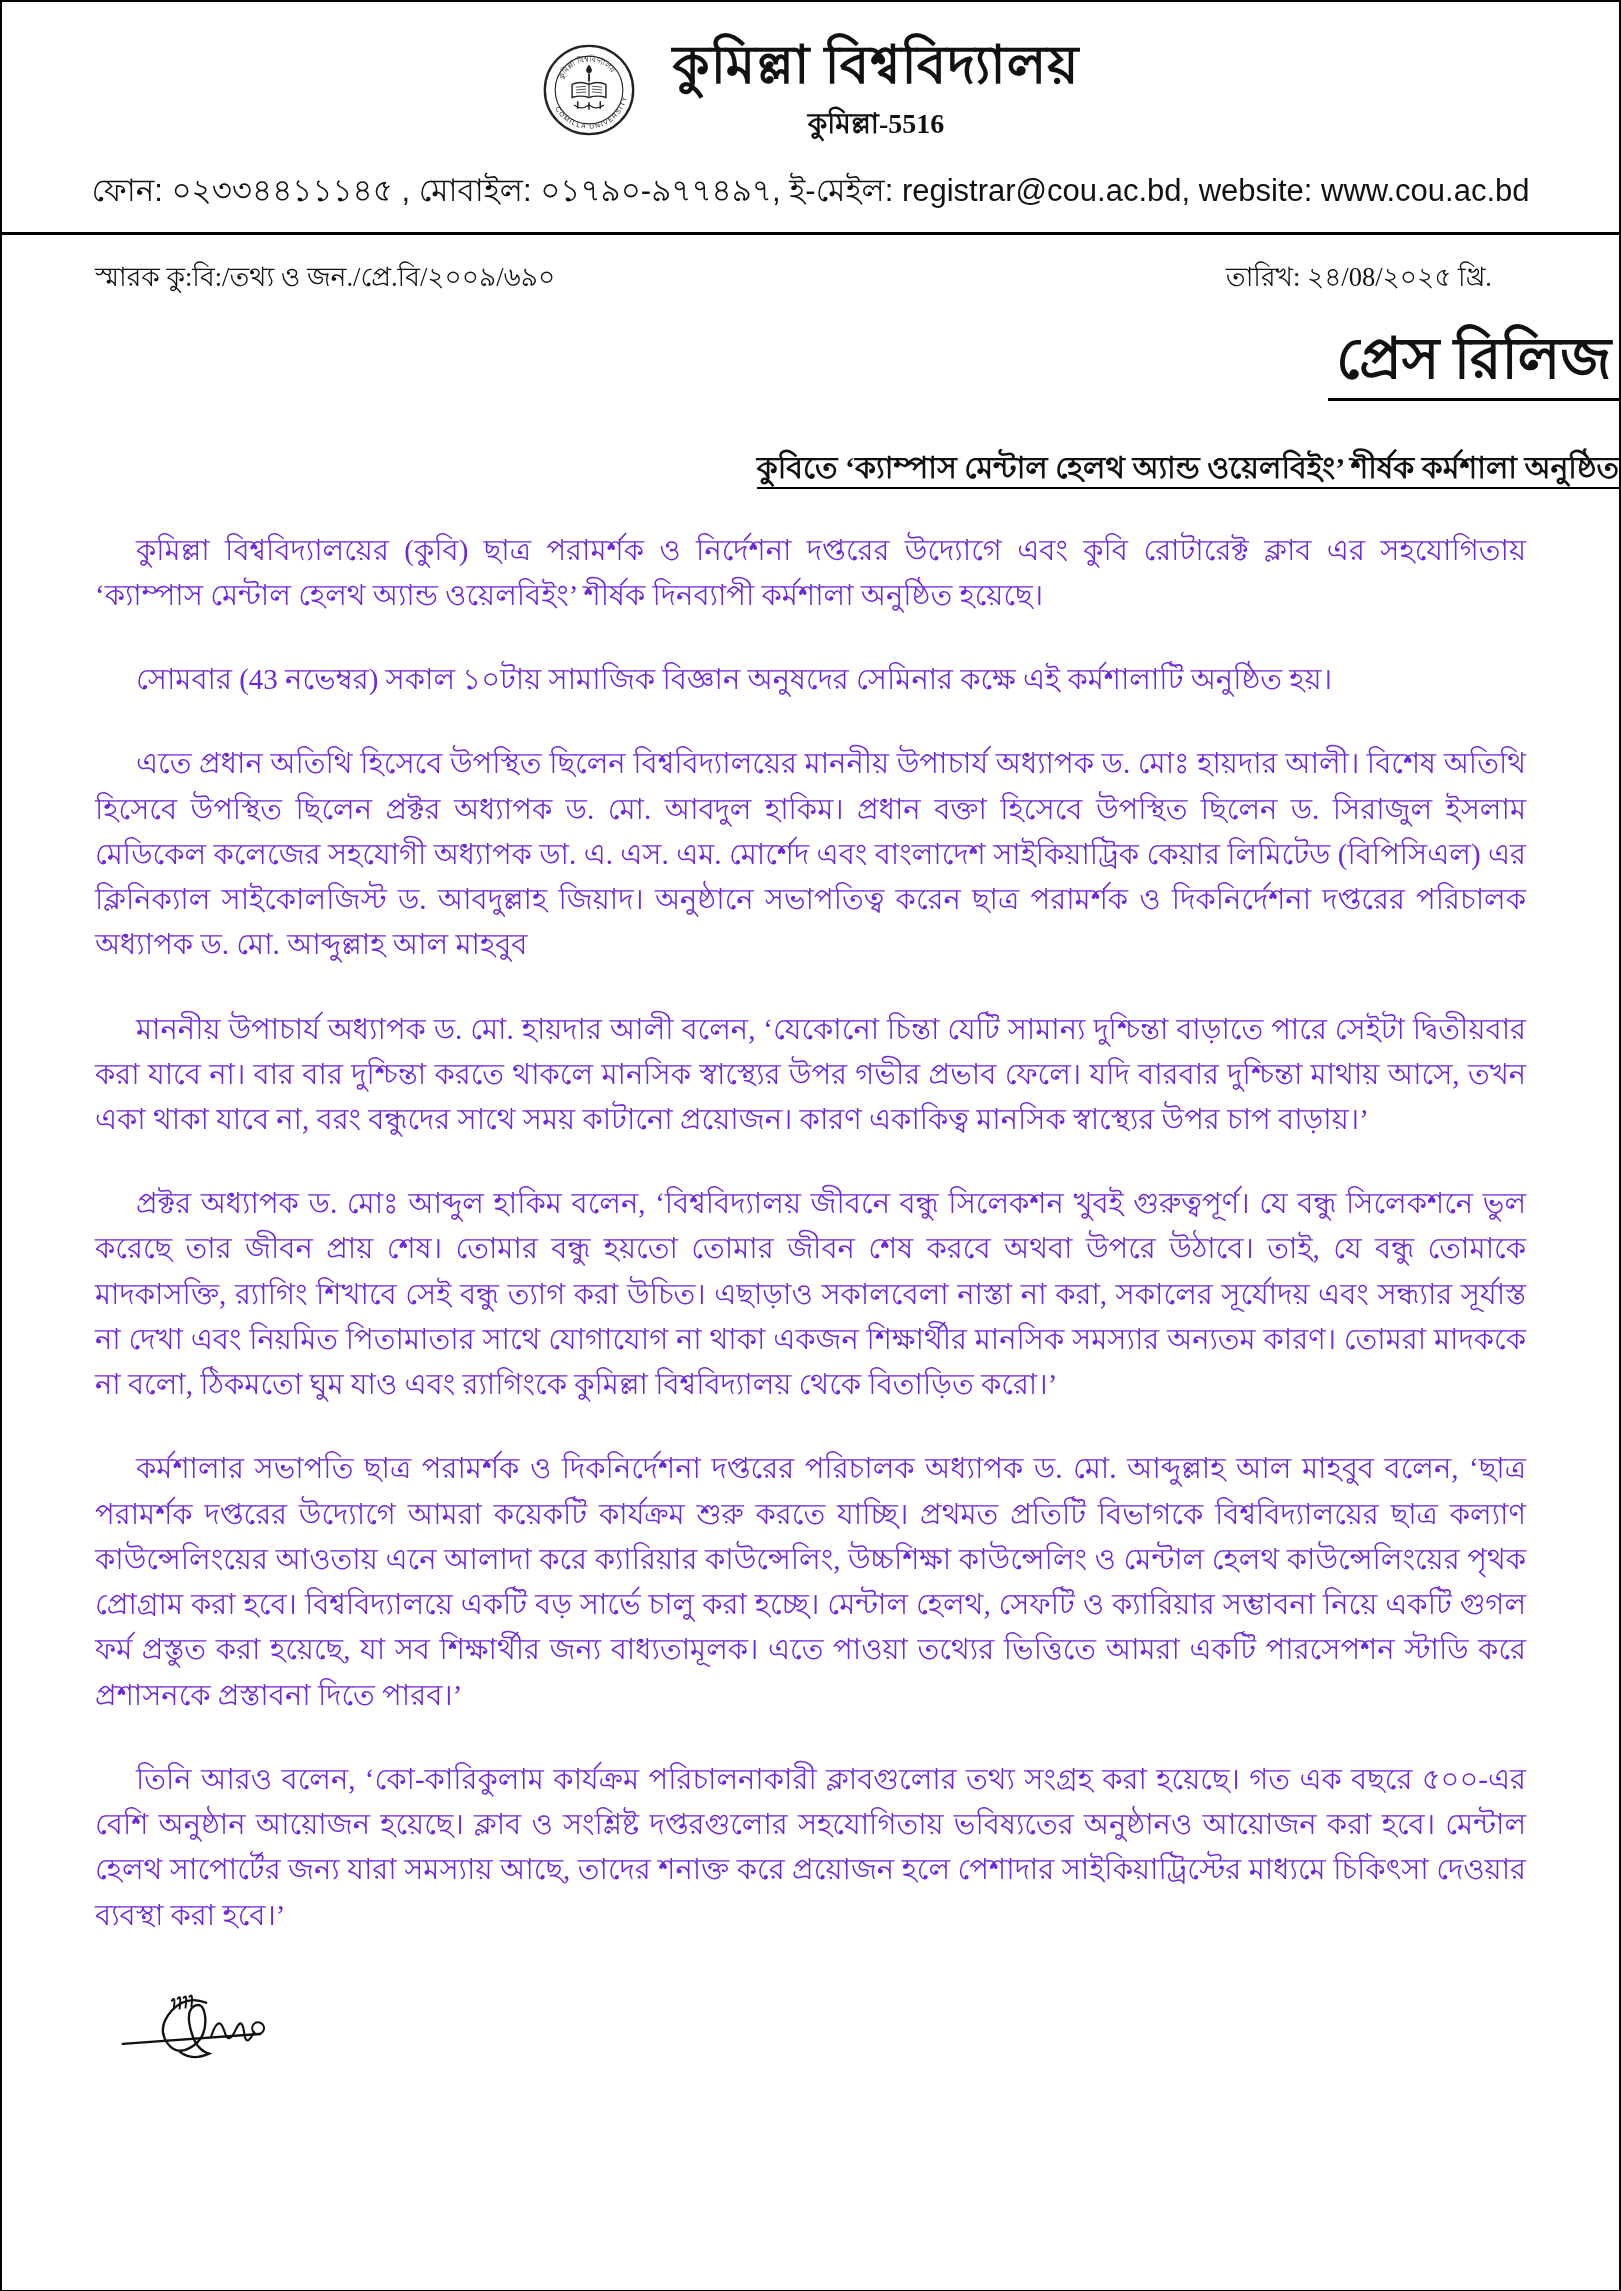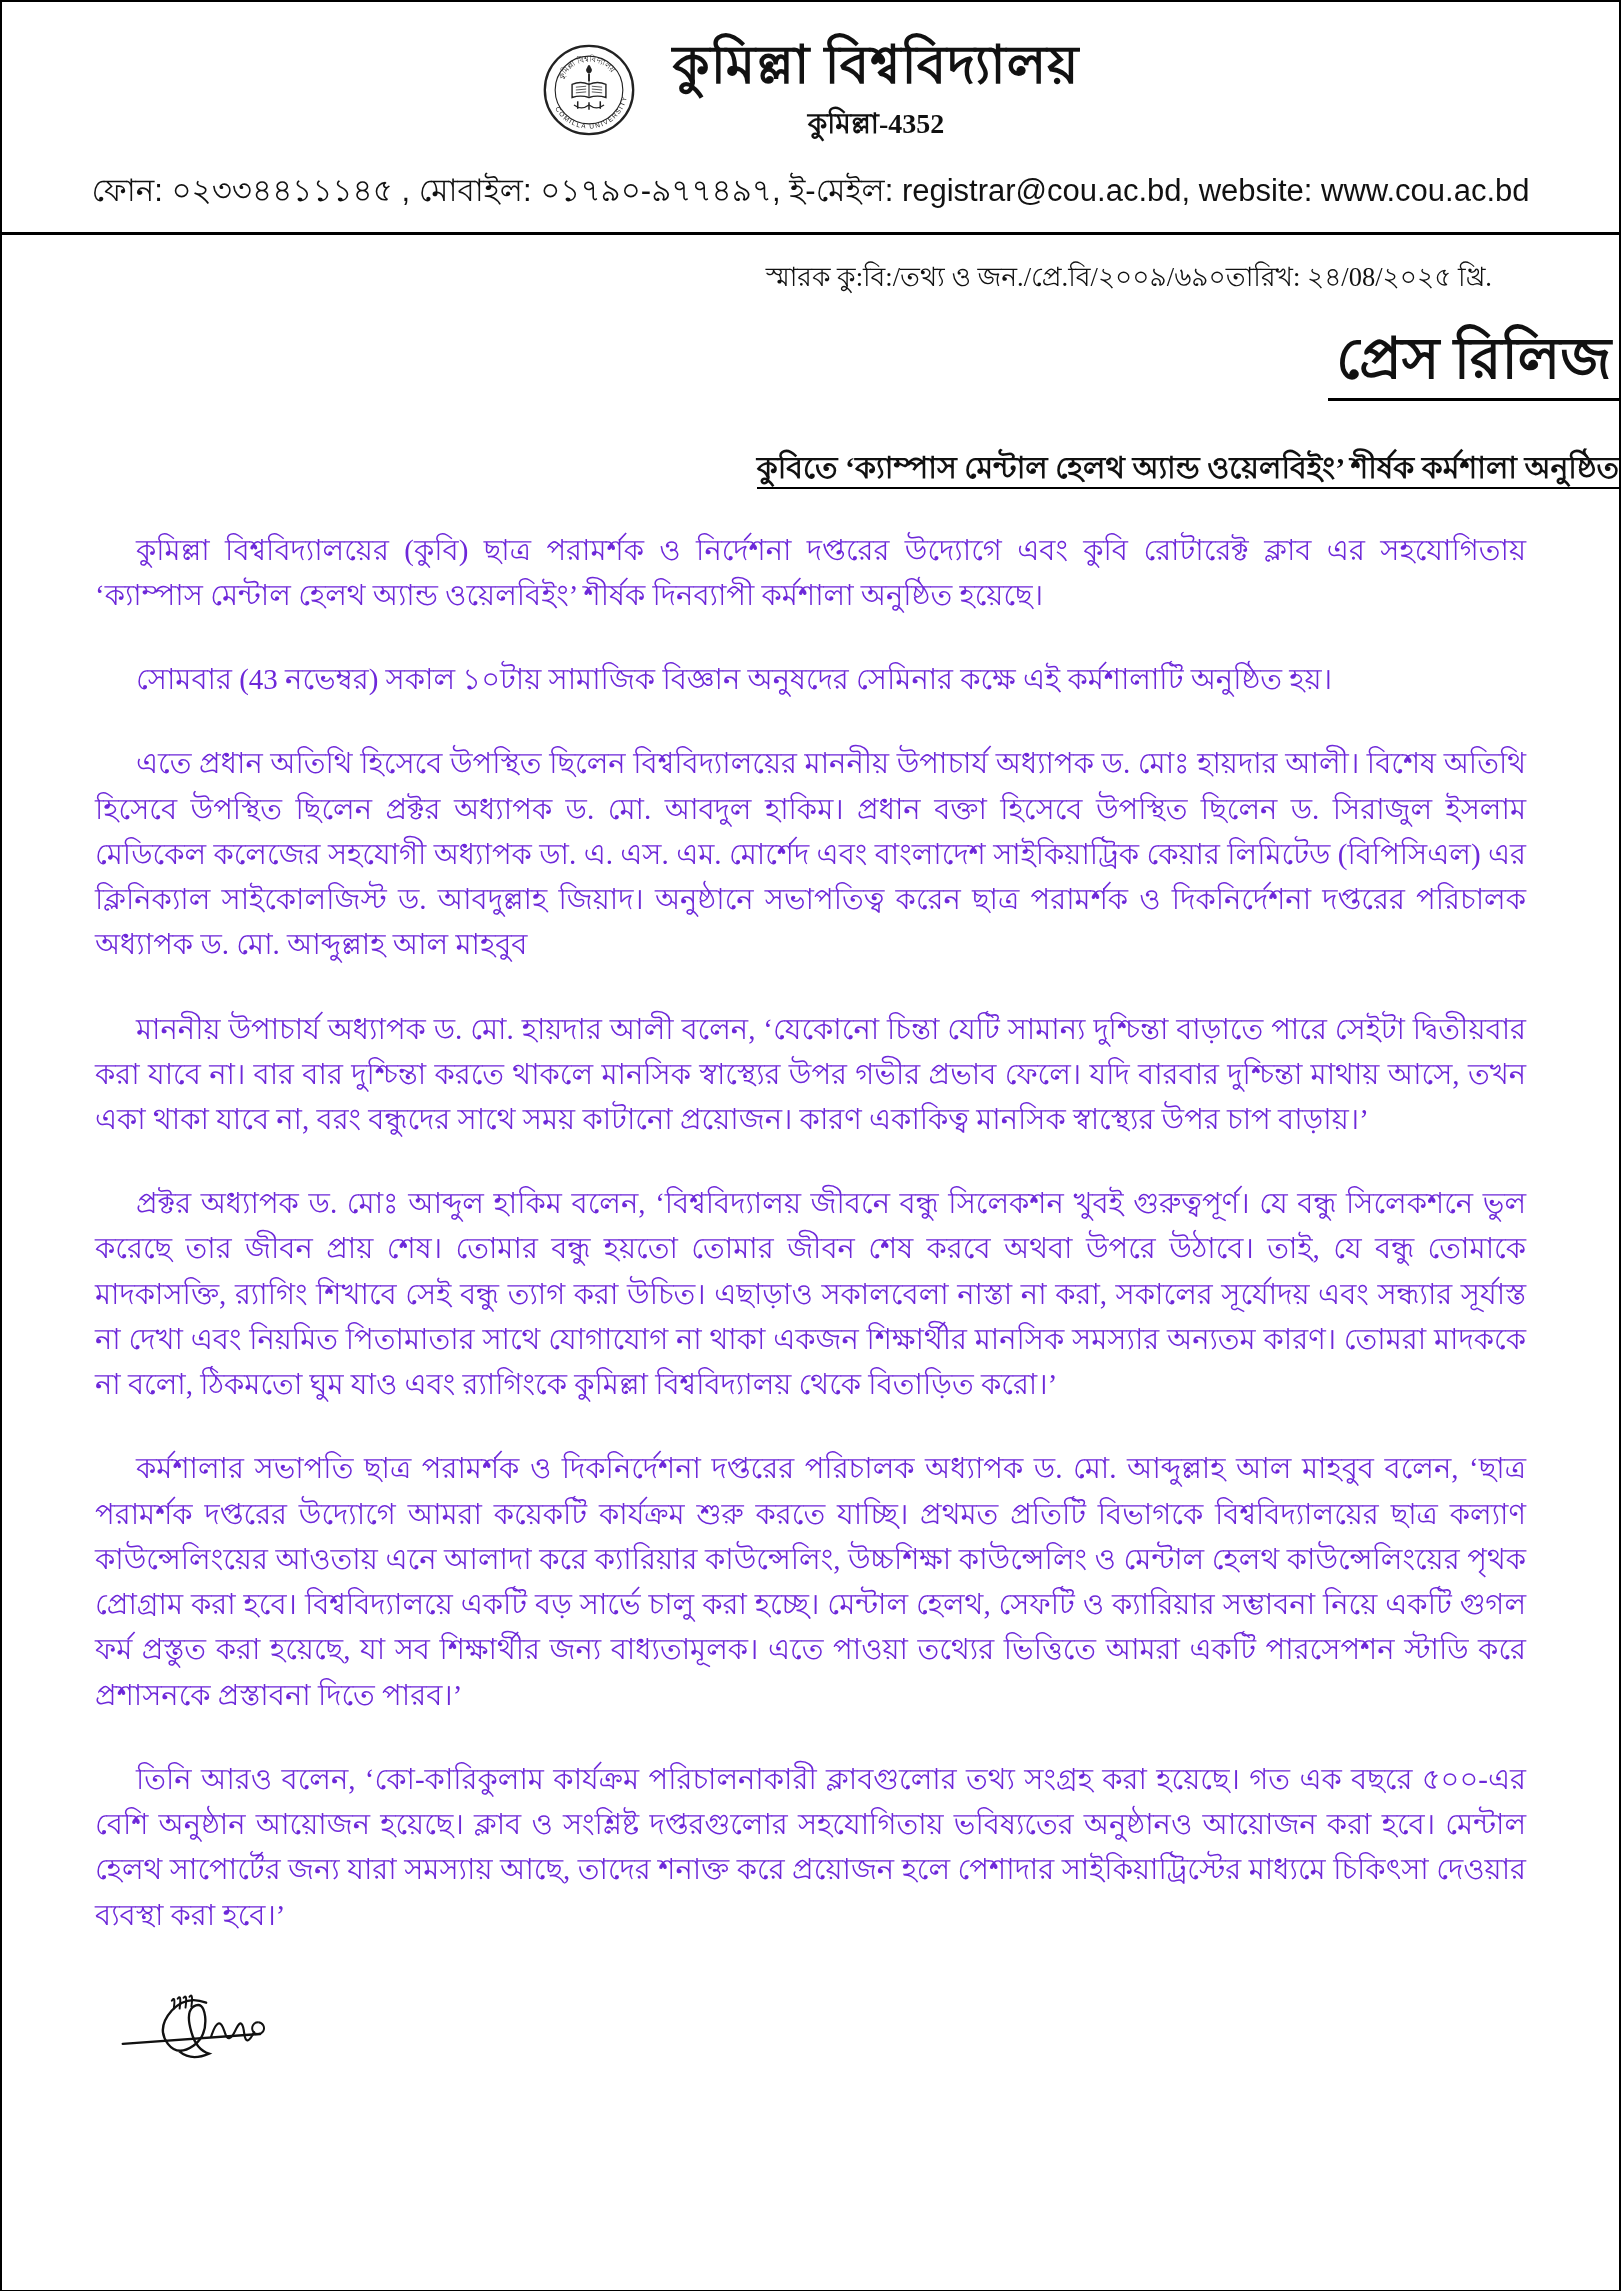--- a/index.html
+++ b/index.html
@@ -22,21 +22,21 @@
     font-size:53px;font-weight:700;line-height:1.15;letter-spacing:1px;
   }
   .uni-loc{font-size:28px;font-weight:600;margin-top:5.9px;}
   .contact-line{
     text-align:center;font-size:31px;margin-top:17.6px;
     font-family:"Liberation Sans","DejaVu Sans",sans-serif;
   }
   .rule{border:none;border-top:3.9px solid #000;margin:13.7px 0 0 0;}
   
   .memo-row{
-    display:flex;justify-content:flex-end;
+    display:flex;justify-content:space-between;
     padding:21.6px 127px 0 93px;
     font-size:26.5px;
   }
   
   .press-title{text-align:right;margin-top:25.5px;}
   .press-title span{
     display:inline-block;font-size:57px;font-weight:700;
     border-bottom:3.9px solid #000;padding:0 7.8px 5.9px 7.8px;line-height:1.15;
   }
   .sub-title{text-align:right;margin-top:43px;font-size:30px;font-weight:600;}
@@ -85,21 +85,21 @@
         <line x1="53" y1="52" x2="64" y2="53" stroke="#222" stroke-width="0.8"></line>
 
         <path d="M34 66 q8 6 16 0 q8 6 16 0" fill="none" stroke="#222" stroke-width="1.3"></path>
         <line x1="38" y1="62" x2="38" y2="70" stroke="#222" stroke-width="1.6"></line>
         <line x1="50" y1="63" x2="50" y2="71" stroke="#222" stroke-width="1.6"></line>
         <line x1="62" y1="62" x2="62" y2="70" stroke="#222" stroke-width="1.6"></line>
       </svg>
     </div>
     <div class="head-text">
       <div class="uni-name">কুমিল্লা বিশ্ববিদ্যালয়</div>
-      <div class="uni-loc">কুমিল্লা-4352</div>
+      <div class="uni-loc">কুমিল্লা-5516</div>
     </div>
   </div>
 
   <div class="contact-line">ফোন: ০২৩৩৪৪১১১৪৫ , মোবাইল: ০১৭৯০-৯৭৭৪৯৭, ই-মেইল: registrar@cou.ac.bd, website: www.cou.ac.bd</div>
 
   <hr class="rule">
 
   <div class="memo-row">
     <span>স্মারক কু:বি:/তথ্য ও জন./প্রে.বি/২০০৯/৬৯০</span>
     <span>তারিখ: ২৪/08/২০২৫ খ্রি.</span>

